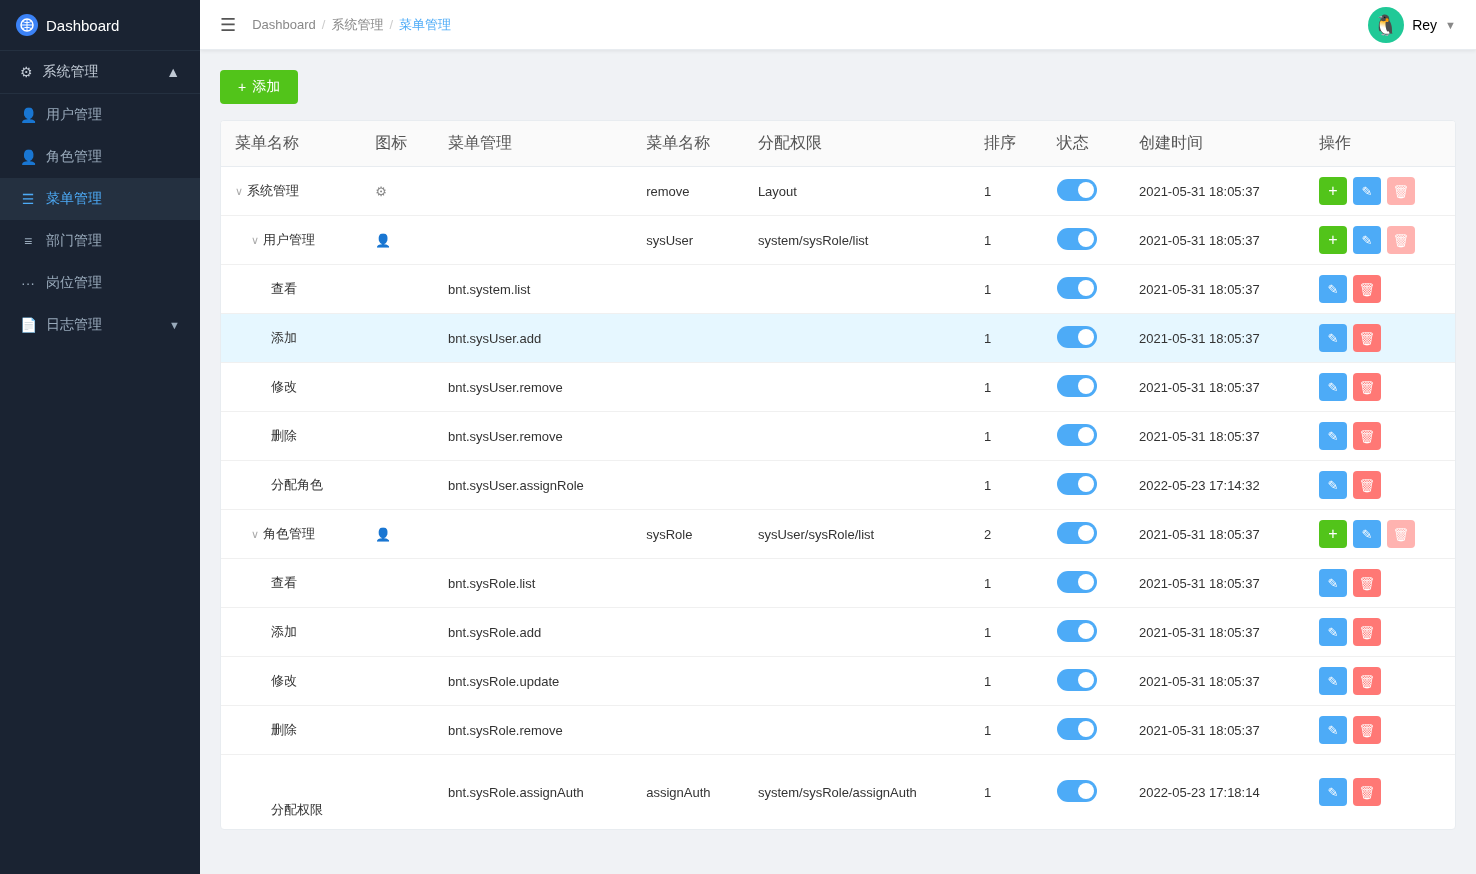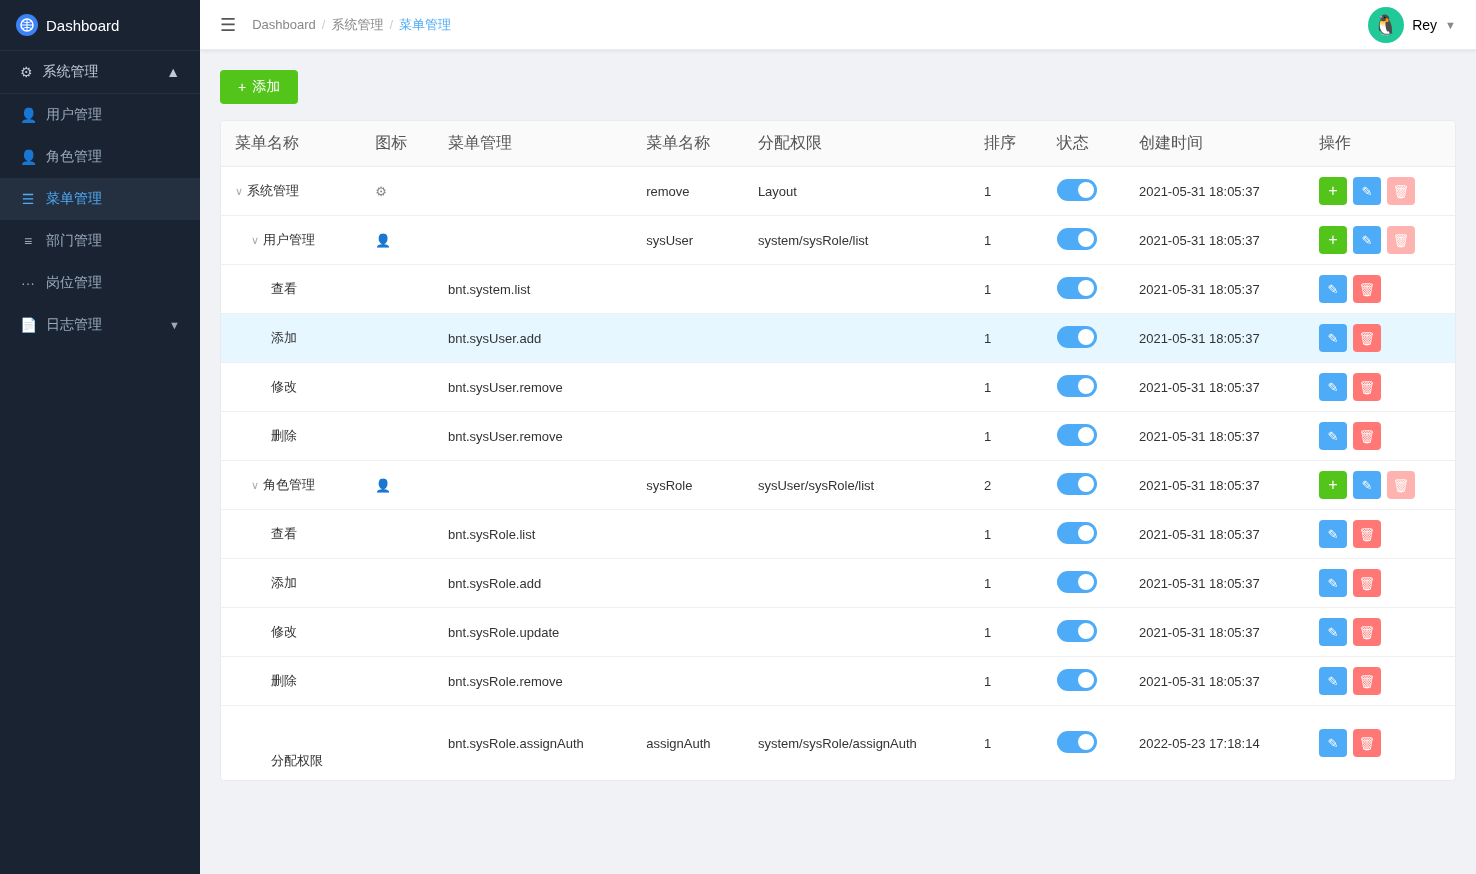--- a/index.html
+++ b/index.html
@@ -236,20 +236,36 @@
               <td><div class="toggle"></div></td>
               <td>2021-05-31 18:05:37</td>
               <td>
                 <div class="action-btns">
                   <button class="btn-edit">✎</button>
                   <button class="btn-del">🗑</button>
                 </div>
               </td>
             </tr>
             <tr>
+              <td><span style="padding-left: 36px; display: inline-flex; align-items: center; gap: 4px;">分配角色</span></td>
+              <td class="icon-cell"></td>
+              <td>bnt.sysUser.assignRole</td>
+              <td></td>
+              <td></td>
+              <td>1</td>
+              <td><div class="toggle"></div></td>
+              <td>2022-05-23 17:14:32</td>
+              <td>
+                <div class="action-btns">
+                  <button class="btn-edit">✎</button>
+                  <button class="btn-del">🗑</button>
+                </div>
+              </td>
+            </tr>
+            <tr>
               <td><span style="padding-left: 16px; display: inline-flex; align-items: center; gap: 4px;"><span style="color: rgb(170, 170, 170); font-size: 11px; cursor: pointer;">∨</span>角色管理</span></td>
               <td class="icon-cell">👤</td>
               <td></td>
               <td>sysRole</td>
               <td>sysUser/sysRole/list</td>
               <td>2</td>
               <td><div class="toggle"></div></td>
               <td>2021-05-31 18:05:37</td>
               <td>
                 <div class="action-btns">

